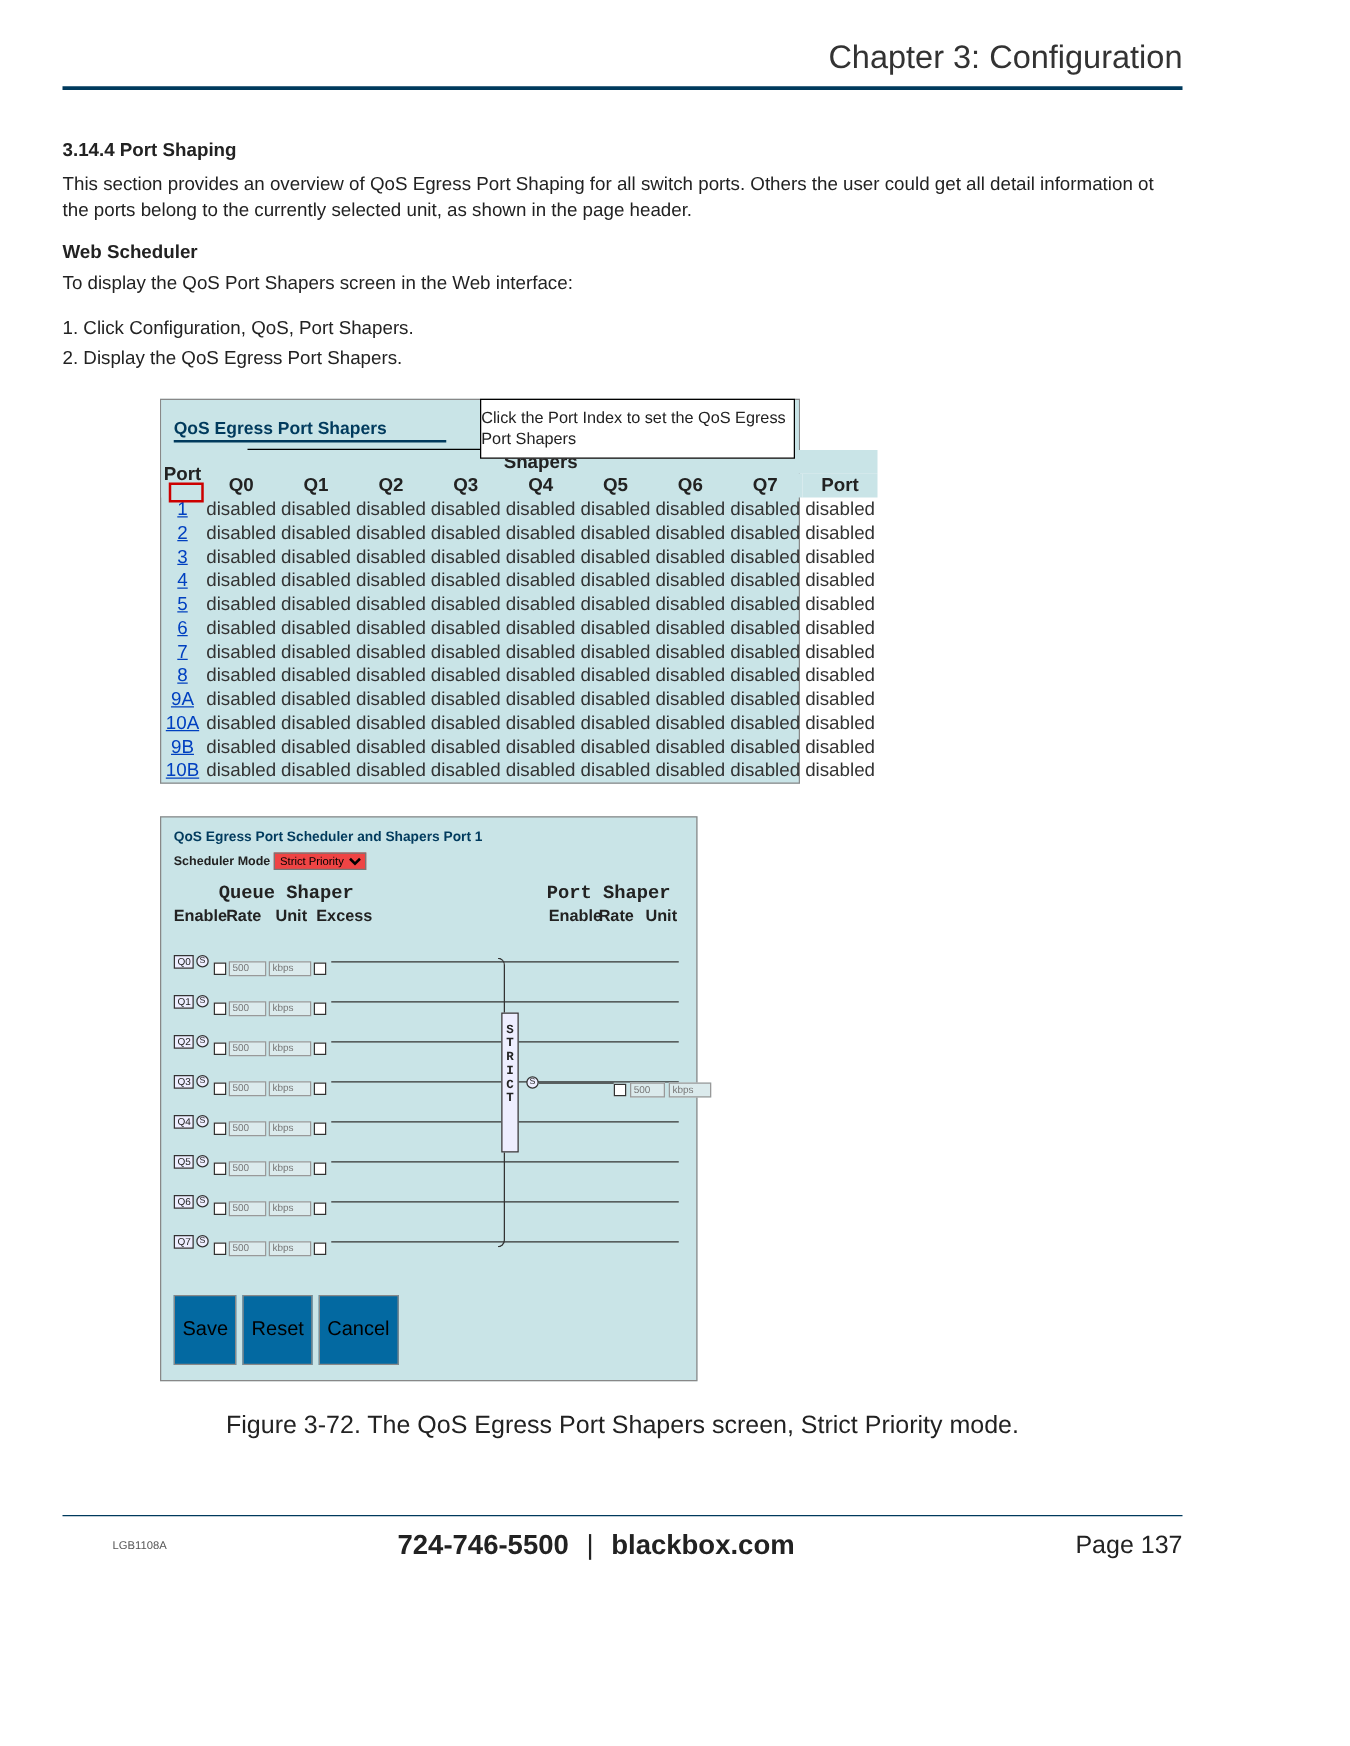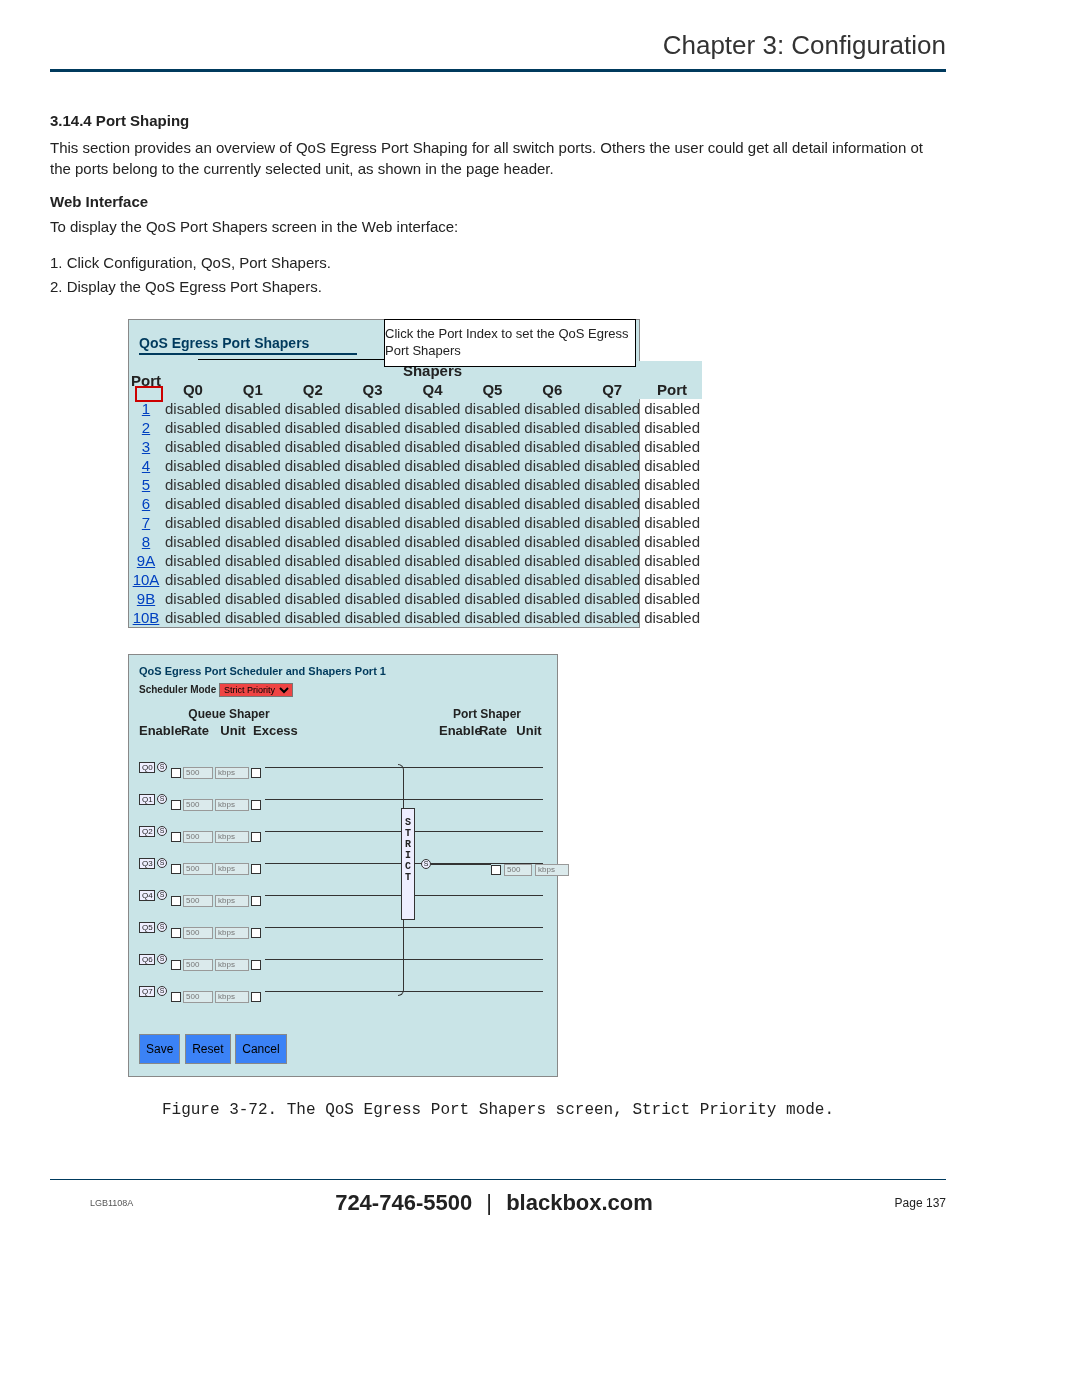--- a/index.html
+++ b/index.html
@@ -148,22 +148,23 @@
     margin-bottom: 10px;
   }
   .fig2 select {
     font-size: 9px;
     background: #ef4444;
     border: 1px solid #777;
   }
   .headers-row {
     display: flex;
     font-weight: bold;
-    font-size: 12px;
+    font-size: 15px;
     margin-bottom: 2px;
+    font-family: Liberation Mono, monospace;
   }
   .headers-row .qs-head {
     width: 180px;
     text-align: center;
   }
   .headers-row .gap { flex: 1; }
   .headers-row .ps-head {
     width: 120px;
     text-align: center;
   }
@@ -319,31 +320,30 @@
     font-size: 8px;
     color: #777;
     padding: 0 2px;
     position: relative;
     top: 6px;
   }
   .btn-row {
     margin-top: 34px;
   }
   .btn-row button {
-    font-size: 12px;
-    padding: 7px 6px;
-    background: #3b82f6;
+    font-size: 16px;
+    padding: 18px 6px;
+    background: #0369a1;
     border: 1px solid #888;
     margin-right: 2px;
   }
   .figure-caption {
     text-align: center;
-    font-size: 16px;
+    font-size: 20px;
     margin: 24px 0 30px 0;
-    font-family: Liberation Mono, monospace;
   }
   .footer-rule {
     height: 1px;
     background: #003a5d;
     margin-top: 60px;
   }
   .footer {
     display: flex;
     justify-content: space-between;
     align-items: center;
@@ -356,21 +356,21 @@
   }
   .footer .center {
     font-size: 22px;
     font-weight: bold;
   }
   .footer .center .sep {
     margin: 0 8px;
     font-weight: normal;
   }
   .footer .pg {
-    font-size: 12px;
+    font-size: 20px;
     padding-left: 40px;
   }
   .vlines {
     position: absolute;
     left: 259px;
     top: 6px;
     width: 6px;
     height: 232px;
     border-top: 1px solid #333;
     border-bottom: 1px solid #333;
@@ -381,21 +381,21 @@
 </head>
 <body>
 
 <div class="page">
   <div class="chapter-header">Chapter 3: Configuration</div>
   <div class="header-rule"></div>
 
   <div class="section-heading">3.14.4 Port Shaping</div>
   <div class="body-text">This section provides an overview of QoS Egress Port Shaping for all switch ports. Others the user could get all detail information ot the ports belong to the currently selected unit, as shown in the page header.</div>
 
-  <div class="sub-heading">Web Interface</div>
+  <div class="sub-heading">Web Scheduler</div>
   <div class="body-text">To display the QoS Port Shapers screen in the Web interface:</div>
   <div class="step-list">
     <div>1. Click Configuration, QoS, Port Shapers.</div>
     <div>2. Display the QoS Egress Port Shapers.</div>
   </div>
 
   <div class="figure-area">
 
     <div class="fig1">
       <div class="callout-box">Click the Port Index to set the QoS Egress Port Shapers</div>

